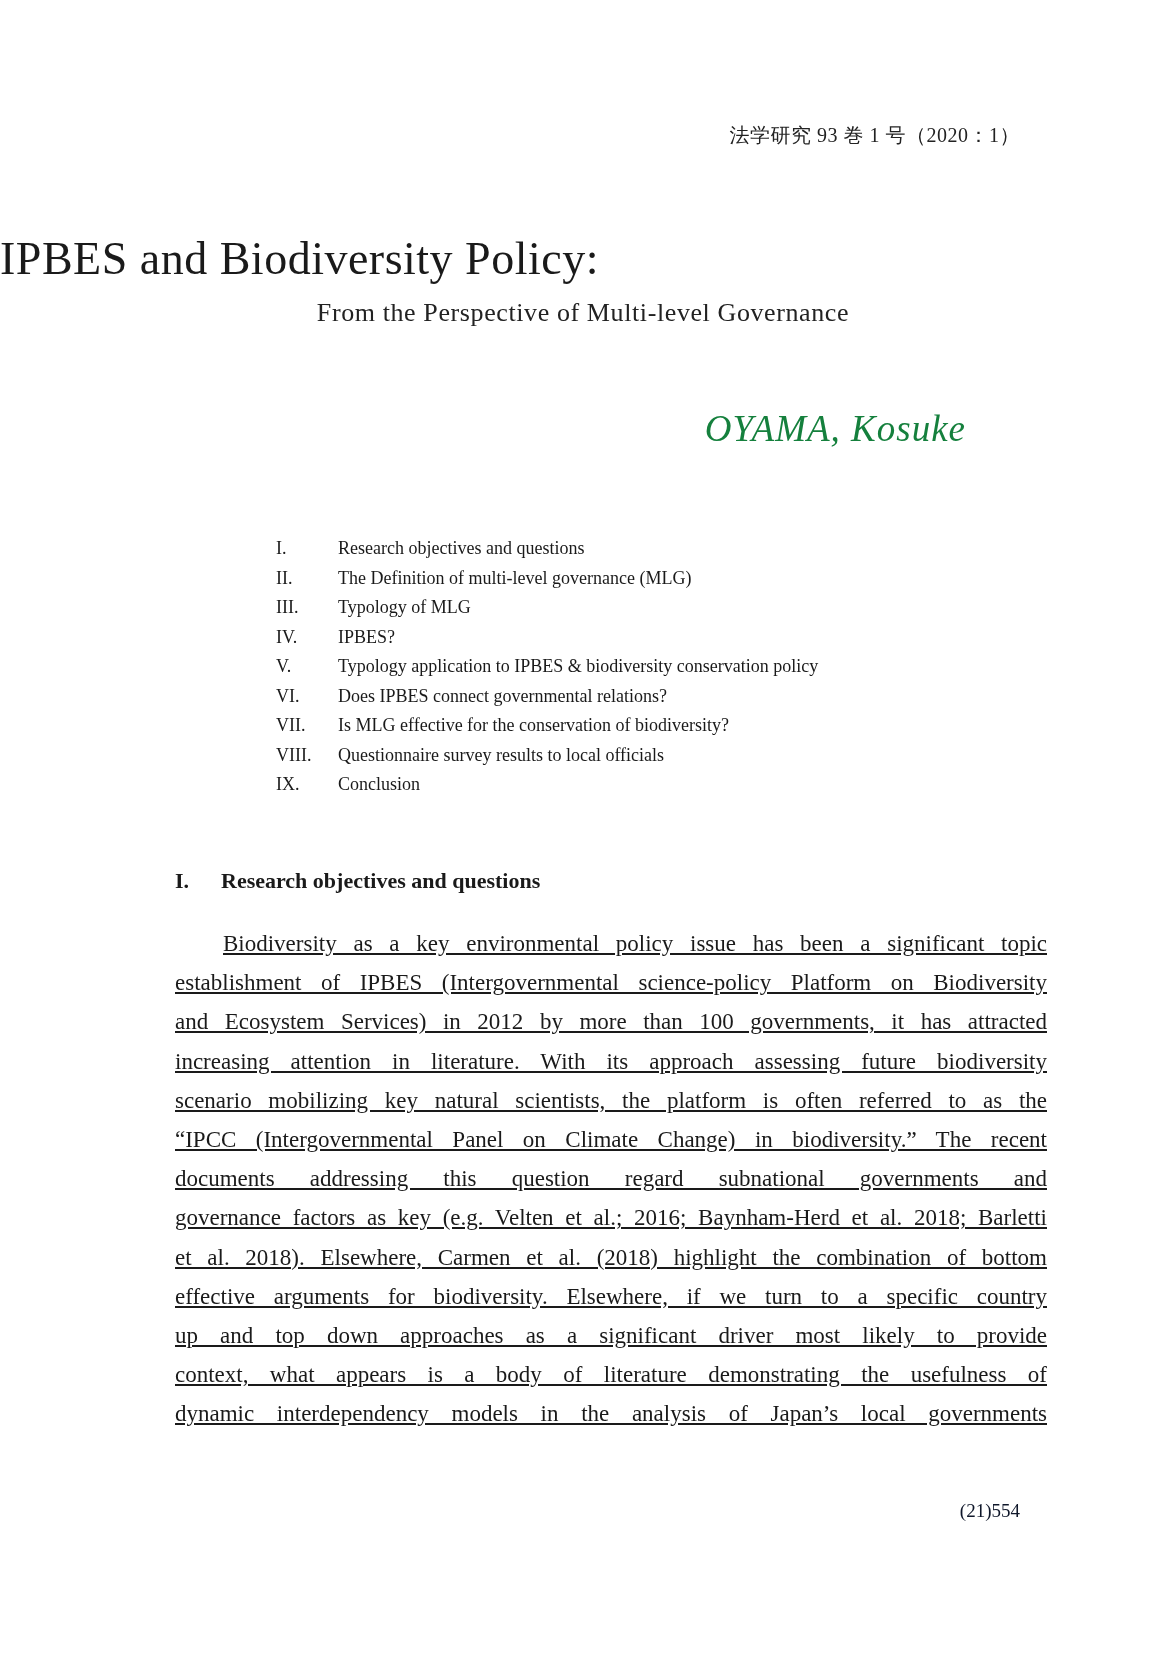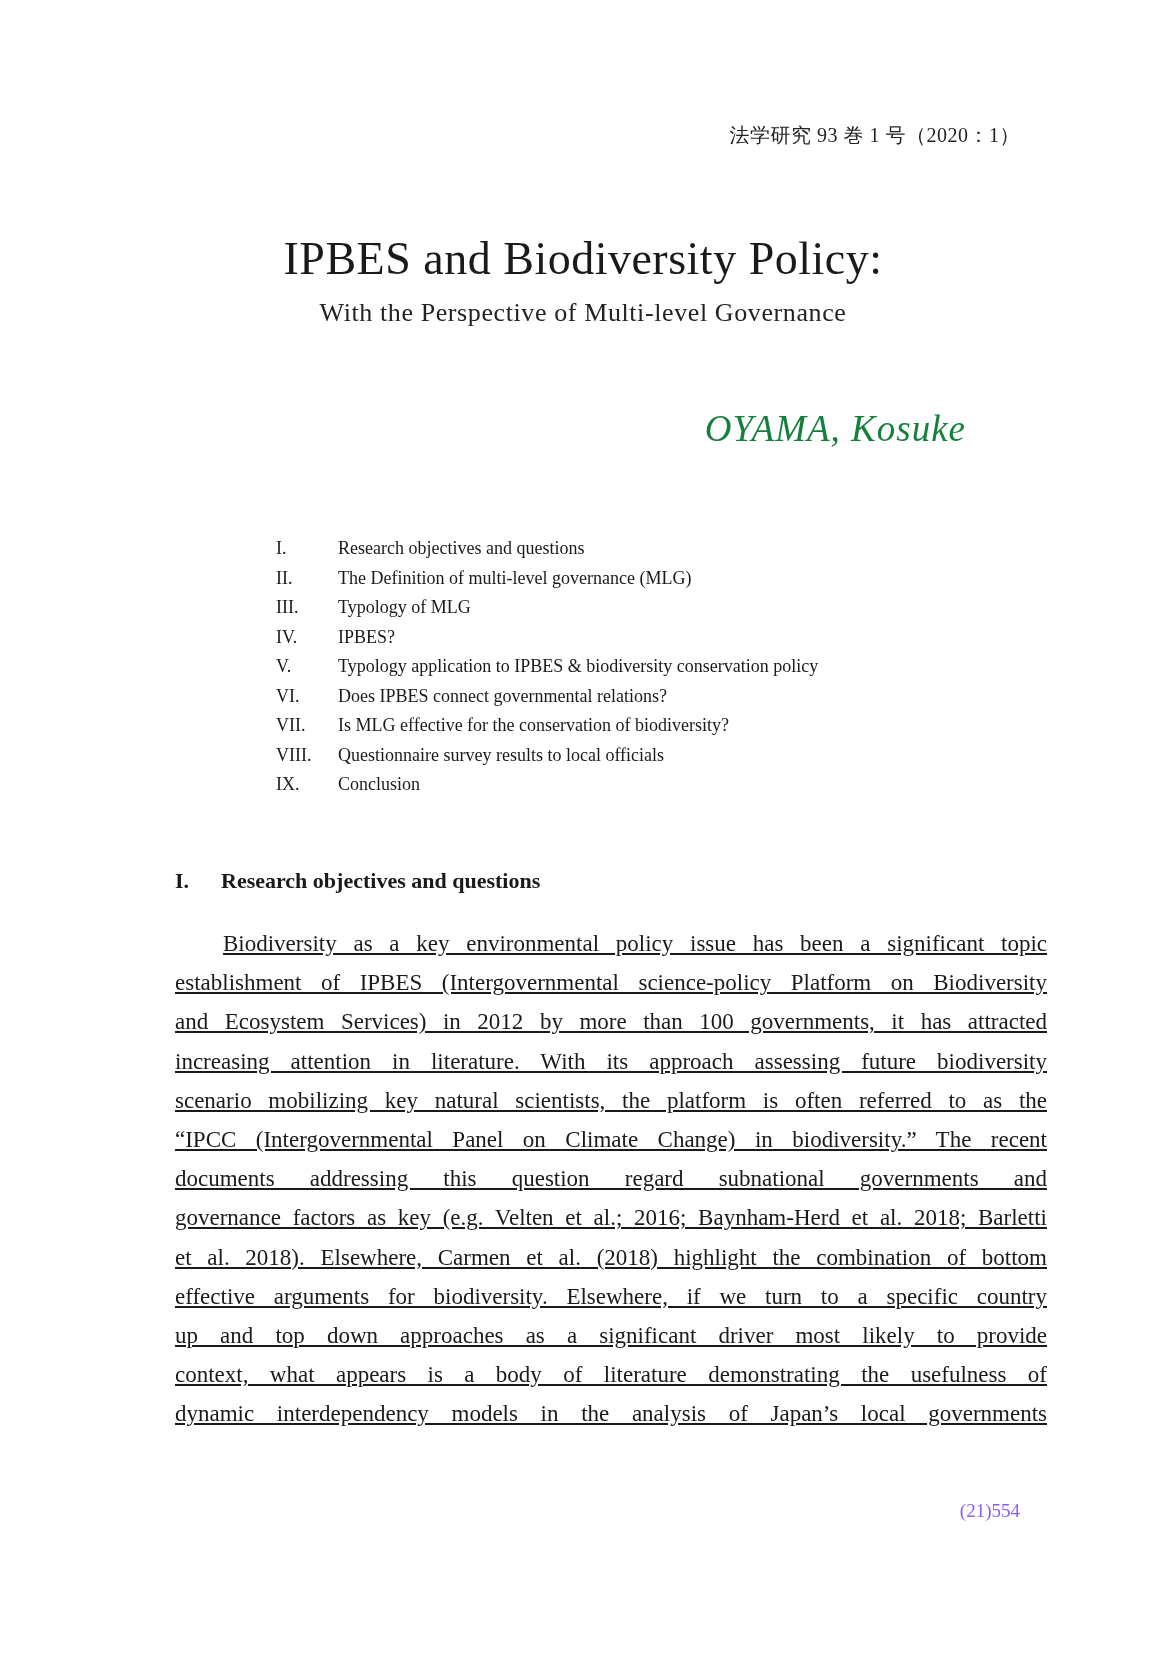--- a/index.html
+++ b/index.html
@@ -22,21 +22,20 @@
       font-size: 20px;
       letter-spacing: 0.5px;
       color: #222;
       text-align: center;
     }
     .title {
       position: absolute;
       top: 236px;
       left: 0;
       width: 1166px;
-      text-align: center;
       font-size: 46px;
       letter-spacing: 0.5px;
       color: #1a1a1a;
       line-height: 1;
     }
     .subtitle {
       position: absolute;
       top: 300px;
       left: 0;
       width: 1166px;
@@ -108,30 +107,30 @@
       text-indent: 0;
     }
     .body-line.first {
       padding-left: 48px;
     }
     .page-number {
       position: absolute;
       top: 1500px;
       right: 146px;
       font-size: 19px;
-      color: #8b5cf6;
+      color: #0f172a;
     }
   </style>
 </head>
 <body>
 
 <div class="running-header">法学研究 93 巻 1 号（2020：1）</div>
 
 <div class="title">IPBES and Biodiversity Policy:</div>
-<div class="subtitle">With the Perspective of Multi-level Governance</div>
+<div class="subtitle">From the Perspective of Multi-level Governance</div>
 
 <div class="author">OYAMA, Kosuke</div>
 
 <ul class="toc">
   <li>
       <span class="num">I.</span>
       <span>Research objectives and questions</span>
     </li>
   <li>
       <span class="num">II.</span>

